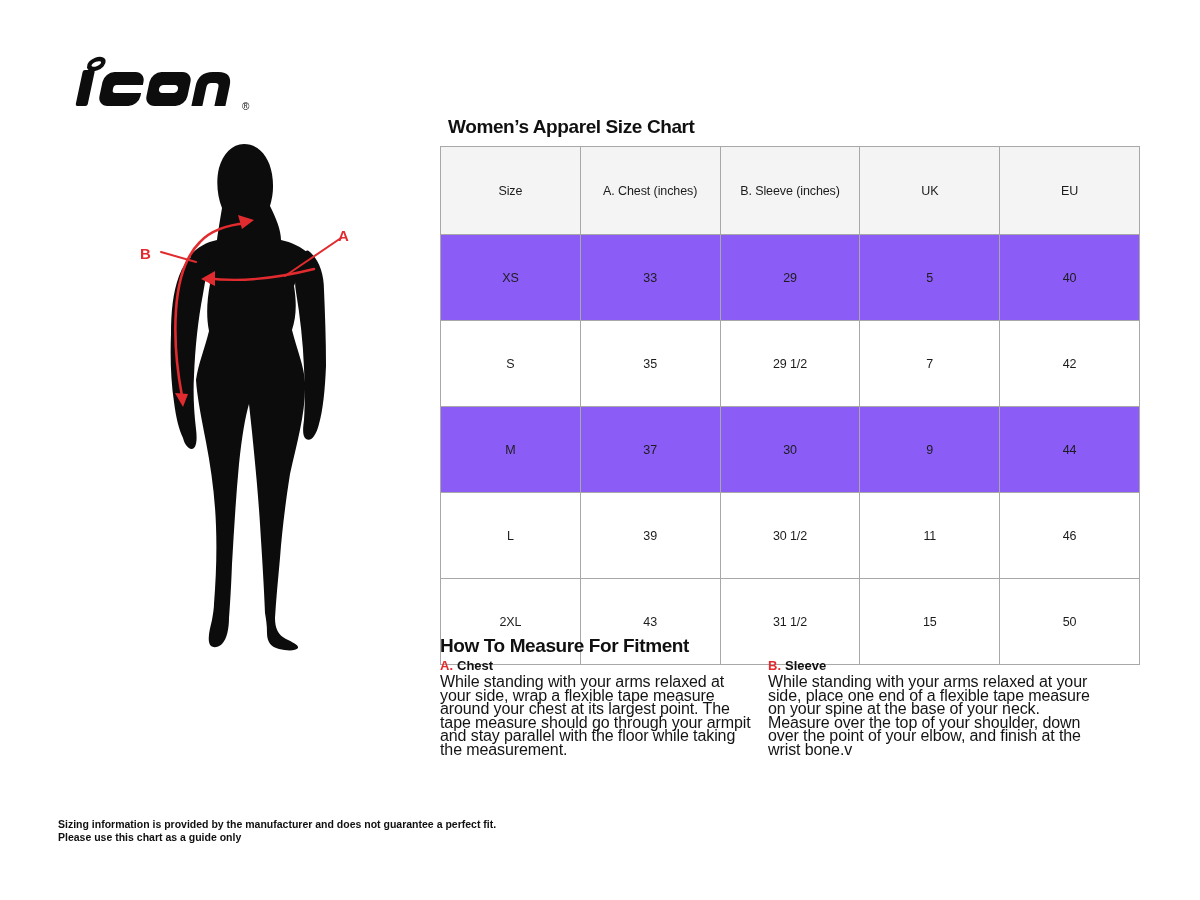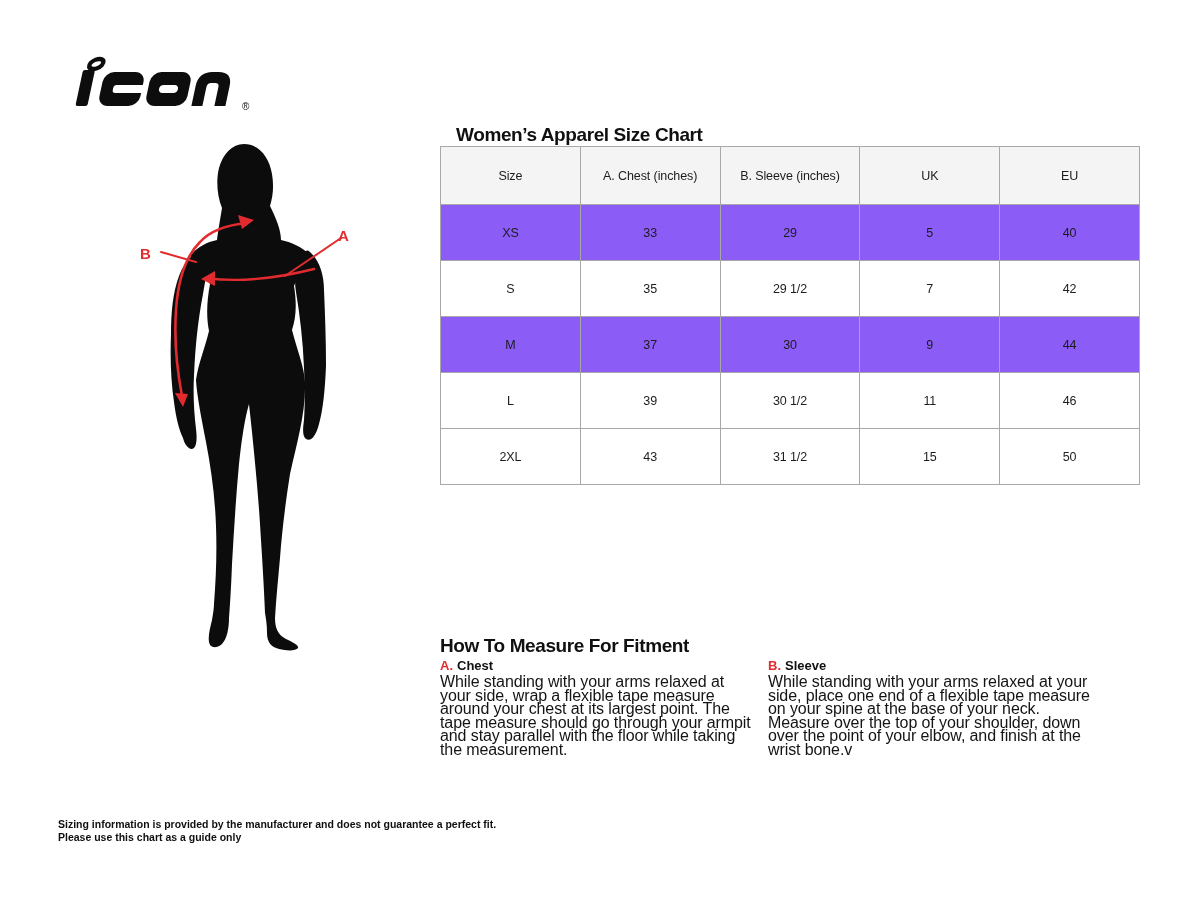--- a/index.html
+++ b/index.html
@@ -3,30 +3,30 @@
 <meta charset="utf-8">
 <style>
   html,body{margin:0;padding:0;}
   body{
     width:1200px;height:900px;position:relative;background:#ffffff;
     font-family:"Liberation Sans", sans-serif;overflow:hidden;color:#111;
   }
   .logo{position:absolute;left:56px;top:56px;}
   .figure-wrap{position:absolute;left:120px;top:128px;width:280px;height:550px;}
   .page-title{
-    position:absolute;left:440px;top:108px;margin:16px;
+    position:absolute;left:440px;top:108px;margin:8px;
     font-size:19px;font-weight:bold;letter-spacing:-0.4px;color:#101010;
   }
   .size-table{
     position:absolute;left:440px;top:146px;width:700px;
     border-collapse:collapse;table-layout:fixed;
   }
   .size-table th,.size-table td{
     border:1px solid #a8a8a8;text-align:center;vertical-align:middle;
-    font-size:12.5px;color:#1c1c1c;font-weight:normal;padding:0;
+    font-size:12.5px;color:#1c1c1c;font-weight:normal;padding:15px;
     letter-spacing:-0.1px;
   }
   .size-table thead th{height:57px;background:#f4f4f4;}
   .size-table tbody td{height:55px;background:#ffffff;}
   .size-table tbody tr.shade td{background:#8b5cf6;}
   .measure-title{
     position:absolute;left:440px;top:635px;margin:0;
     font-size:19px;font-weight:bold;letter-spacing:-0.4px;color:#101010;
   }
   .measure-col{position:absolute;top:659px;}

